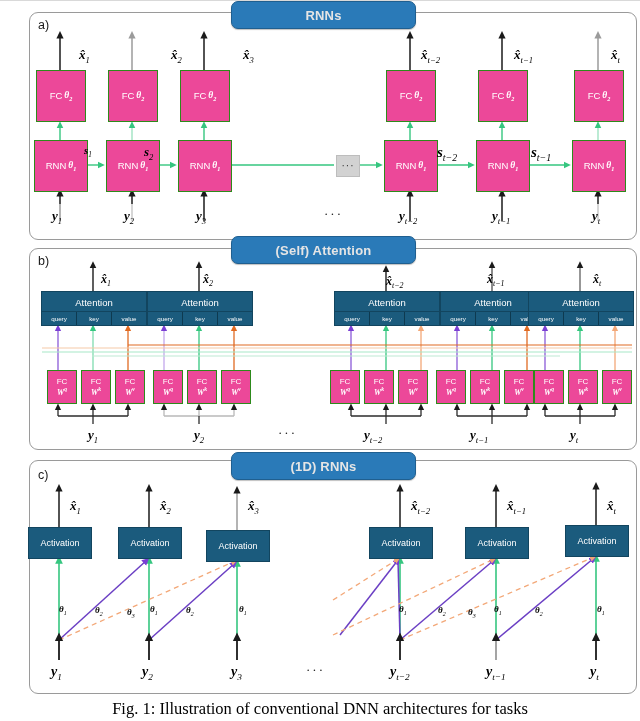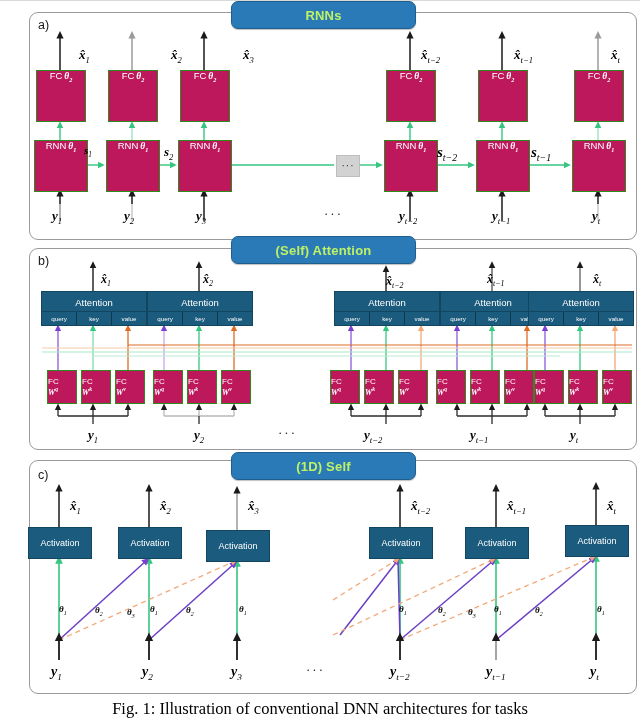--- a/index.html
+++ b/index.html
@@ -7,27 +7,27 @@
        font-family:"Liberation Sans",sans-serif;color:#000;}
 
   .fig{position:absolute;left:0;top:0;width:640px;height:721px;}
 
   
   .panel{position:absolute;border:1.3px solid #9a9a9a;border-radius:9px;background:#fff;}
   .panel-letter{position:absolute;font-size:12.5px;color:#1a1a1a;font-family:"Liberation Sans",sans-serif;}
 
   
   .pill{position:absolute;background:#2a7ab8;border:1px solid #1f5f90;border-radius:7px;
-        color:#bef264;font-weight:bold;font-size:13px;display:flex;align-items:center;
+        color:#e5e5e5;font-weight:bold;font-size:13px;display:flex;align-items:center;
         justify-content:center;letter-spacing:.2px;z-index:30;
         box-shadow:0 1px 1px rgba(0,0,0,.25);}
 
   
-  .gbox{position:absolute;background:#be185d;border:1px solid #2d8a1b;color:#fff;
-        display:flex;align-items:flex-start;justify-content:center;
+  .gbox{position:absolute;background:#ec4899;border:1px solid #2d8a1b;color:#fff;
+        display:flex;align-items:center;justify-content:center;
         font-size:9.5px;z-index:14;text-align:center;line-height:1.15;}
   .gbox.small{font-size:8px;}
 
   
   .tbox{position:absolute;background:#1b5b7d;border:1px solid #12455f;color:#fff;
         display:flex;align-items:center;justify-content:center;font-size:9px;z-index:14;}
   .attn-head{position:absolute;background:#1b5b7d;border:1px solid #12455f;color:#fff;
         display:flex;align-items:center;justify-content:center;font-size:9.5px;z-index:14;}
   .qkv{position:absolute;background:#1b5b7d;border:1px solid #12455f;color:#fff;
         display:flex;z-index:14;}
@@ -83,21 +83,21 @@
   <div class="dotbox" style="left:336px;top:155px;width:22px;height:20px;">···</div>
 
   <div class="mlab" style="left:79px;top:47px;font-size:13px;">x̂<sub>1</sub></div>
   <div class="mlab" style="left:171px;top:47px;font-size:13px;">x̂<sub>2</sub></div>
   <div class="mlab" style="left:243px;top:47px;font-size:13px;">x̂<sub>3</sub></div>
   <div class="mlab" style="left:421px;top:47px;font-size:13px;">x̂<sub>t−2</sub></div>
   <div class="mlab" style="left:514px;top:47px;font-size:13px;">x̂<sub>t−1</sub></div>
   <div class="mlab" style="left:611px;top:47px;font-size:13px;">x̂<sub>t</sub></div>
 
   <div class="mlab" style="left:84px;top:144px;font-size:11px;">s<sub>1</sub></div>
-  <div class="mlab" style="left:164px;top:144px;font-size:13px;">s<sub>2</sub></div>
+  <div class="mlab" style="left:144px;top:144px;font-size:13px;">s<sub>2</sub></div>
   <div class="mlab" style="left:437px;top:144px;font-size:15px;">s<sub>t−2</sub></div>
   <div class="mlab" style="left:531px;top:144px;font-size:15px;">s<sub>t−1</sub></div>
 
   <div class="mlab" style="left:52px;top:208px;font-size:13px;">y<sub>1</sub></div>
   <div class="mlab" style="left:124px;top:208px;font-size:13px;">y<sub>2</sub></div>
   <div class="mlab" style="left:196px;top:208px;font-size:13px;">y<sub>3</sub></div>
   <div class="ell" style="left:324px;top:206px;">···</div>
   <div class="mlab" style="left:399px;top:208px;font-size:13px;">y<sub>t−2</sub></div>
   <div class="mlab" style="left:492px;top:208px;font-size:13px;">y<sub>t−1</sub></div>
   <div class="mlab" style="left:592px;top:208px;font-size:13px;">y<sub>t</sub></div>
@@ -168,21 +168,21 @@
   <div class="mlab" style="left:593px;top:272px;font-size:12px;">x̂<sub>t</sub></div>
 
   <div class="mlab" style="left:88px;top:427px;font-size:13px;">y<sub>1</sub></div>
   <div class="mlab" style="left:194px;top:427px;font-size:13px;">y<sub>2</sub></div>
   <div class="ell" style="left:278px;top:425px;">···</div>
   <div class="mlab" style="left:364px;top:427px;font-size:13px;">y<sub>t−2</sub></div>
   <div class="mlab" style="left:470px;top:427px;font-size:13px;">y<sub>t−1</sub></div>
   <div class="mlab" style="left:570px;top:427px;font-size:13px;">y<sub>t</sub></div>
 
   <div class="panel" style="left:29px;top:460px;width:606px;height:232px;"></div>
-  <div class="pill" style="left:231px;top:452px;width:183px;height:26px;">(1D) Self</div>
+  <div class="pill" style="left:231px;top:452px;width:183px;height:26px;">(1D) RNNs</div>
   <div class="panel-letter" style="left:38px;top:468px;">c)</div>
 
   <div class="tbox" style="left:28px;top:527px;width:62px;height:30px;">Activation</div>
   <div class="tbox" style="left:118px;top:527px;width:62px;height:30px;">Activation</div>
   <div class="tbox" style="left:206px;top:530px;width:62px;height:30px;">Activation</div>
   <div class="tbox" style="left:369px;top:527px;width:62px;height:30px;">Activation</div>
   <div class="tbox" style="left:465px;top:527px;width:62px;height:30px;">Activation</div>
   <div class="tbox" style="left:565px;top:525px;width:62px;height:30px;">Activation</div>
 
   <div class="mlab" style="left:70px;top:498px;font-size:13px;">x̂<sub>1</sub></div>

